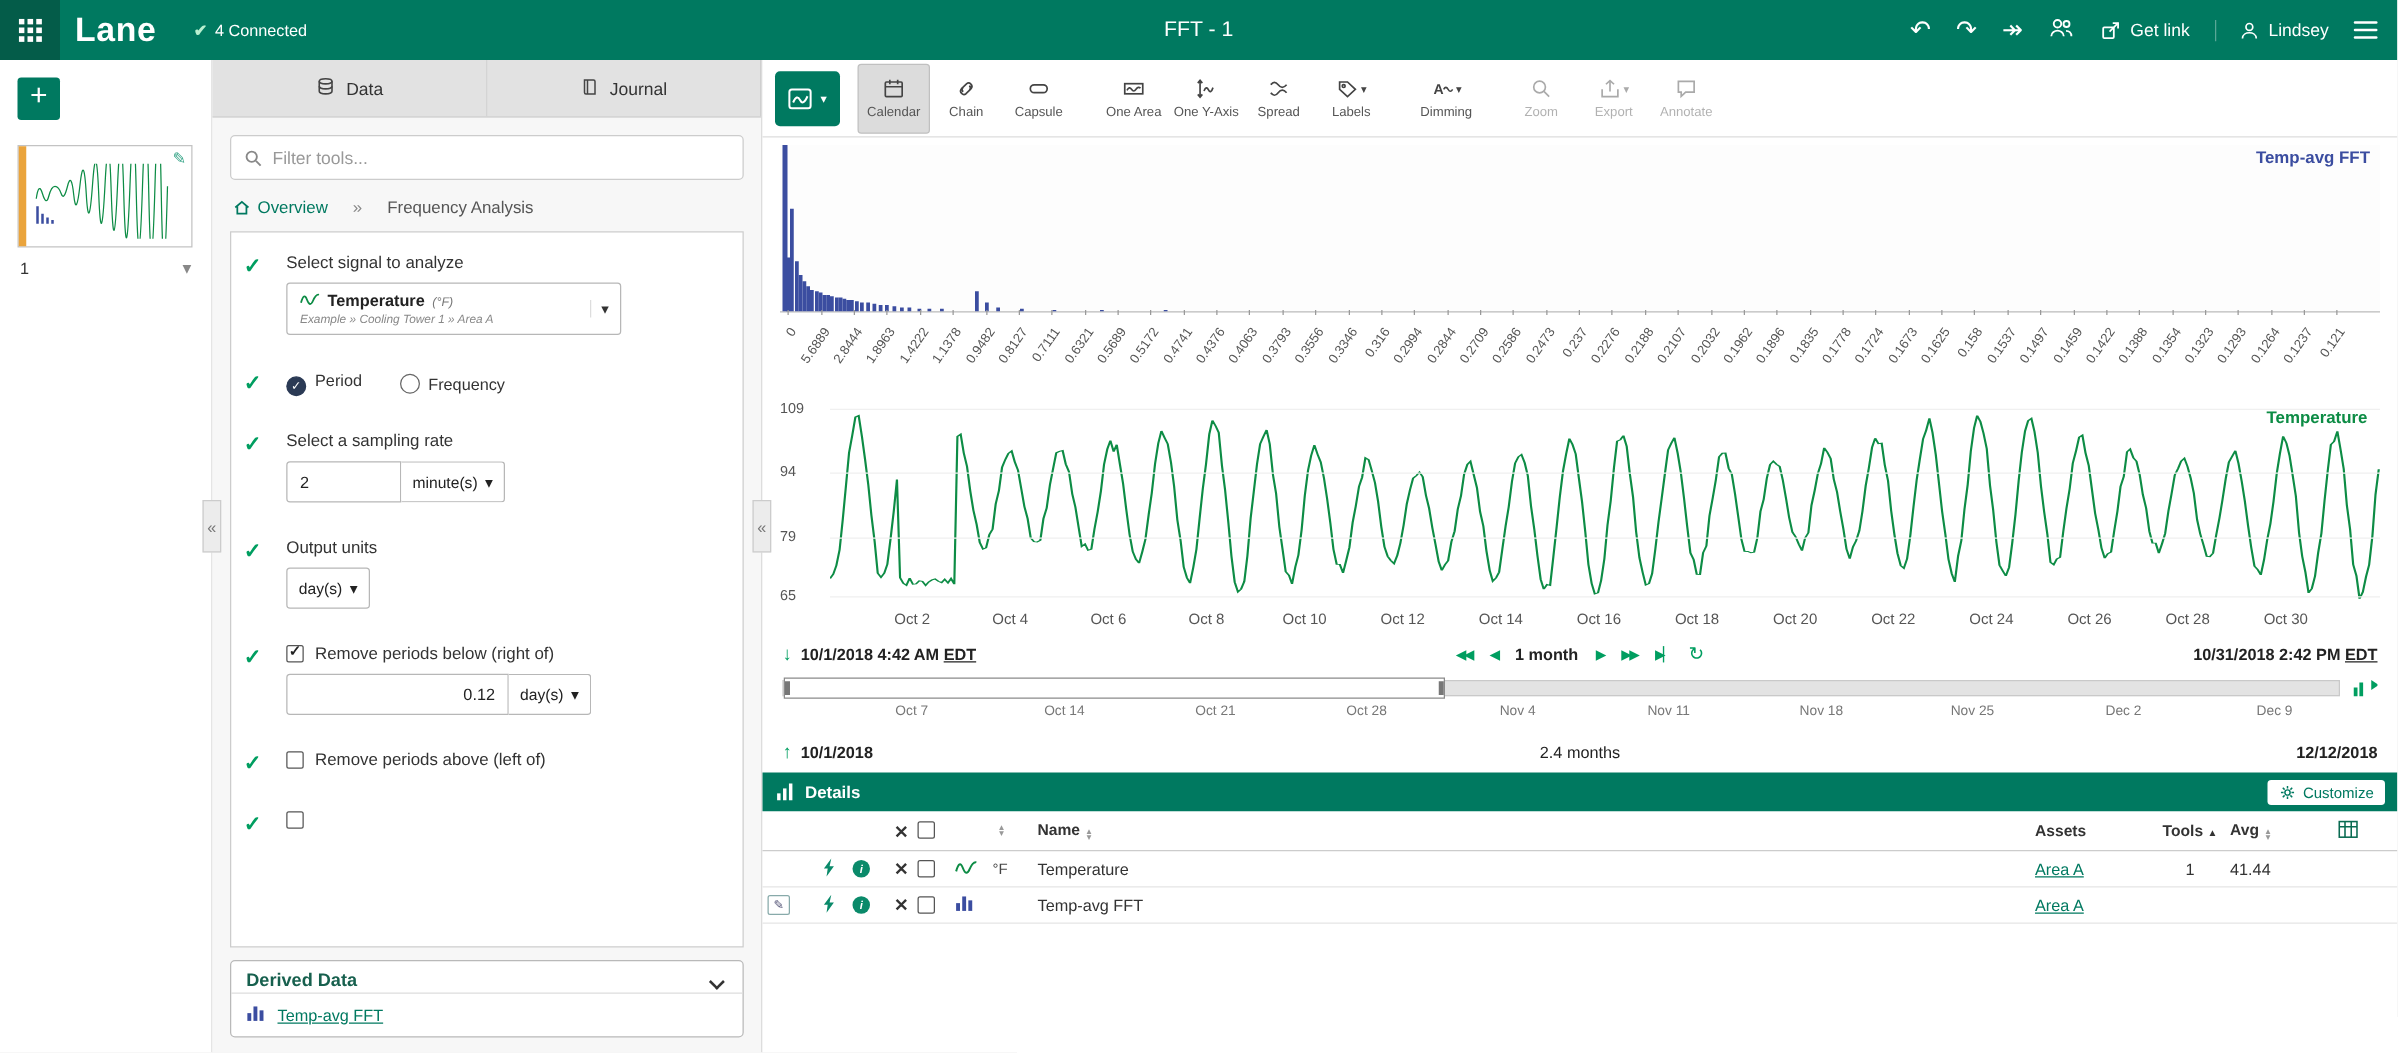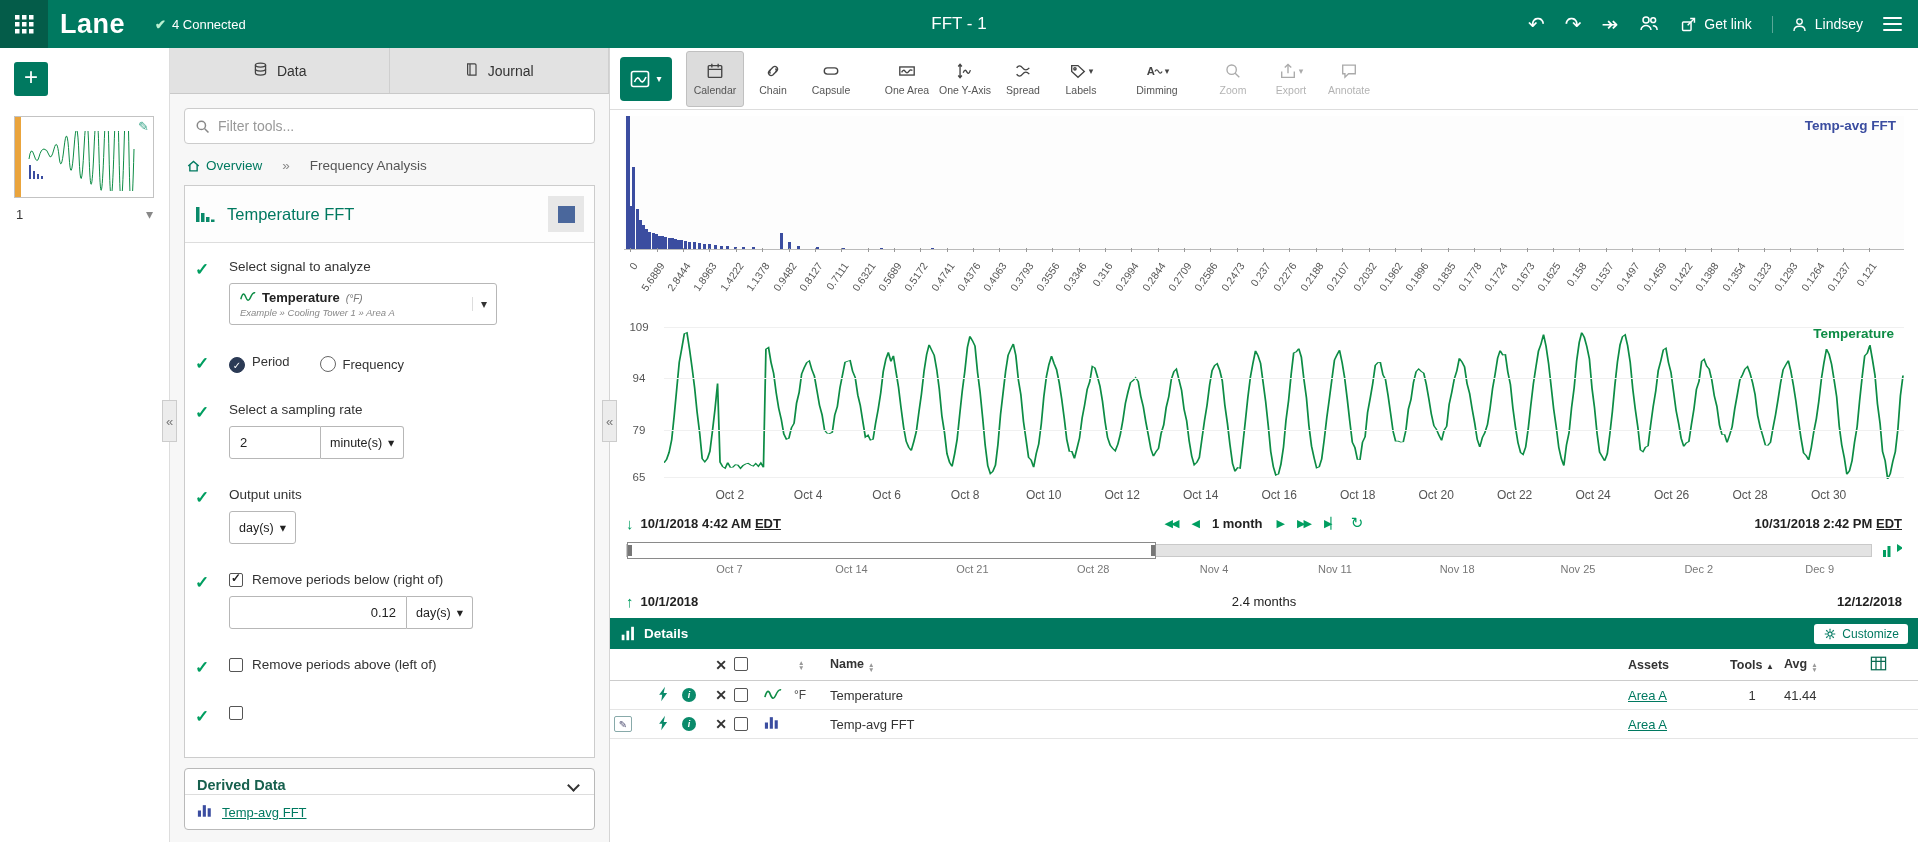--- a/index.html
+++ b/index.html
@@ -96,21 +96,21 @@
 
   .fft-area{position:relative; margin:6px 14px 0 14px; height:200px; flex:none;}
   .fft-plot{position:absolute; left:0; right:0; top:0; bottom:66px; border-bottom:1px solid #bbb; background:#fdfdfd;}
   .fft-bar{position:absolute; bottom:0; background:var(--fft);}
   .fft-label{position:absolute; right:8px; top:2px; color:var(--fft); font-weight:bold; font-size:13.5px;}
   .fft-ticks{position:absolute; left:0; right:0; bottom:0; height:64px;}
   .fft-tick{position:absolute; top:8px; width:74px; text-align:right; font-size:10.5px; color:#555; transform:rotate(-55deg); transform-origin:100% 0;}
   .fft-tickmark{position:absolute; top:-4px; width:1px; height:4px; background:#999;}
 
   .trend-area{position:relative; margin:8px 14px 0 14px; height:160px; flex:none;}
-  .trend-ylab{position:absolute; left:0; width:30px; text-align:center; font-size:11.5px; color:#555; transform:translateY(-50%);}
+  .trend-ylab{position:absolute; left:0; width:30px; text-align:left; font-size:11.5px; color:#555; transform:translateY(-50%);}
   .trend-plot{position:absolute; left:40px; right:0; top:0; bottom:0;}
   .gridline{position:absolute; left:0; right:0; height:1px; background:#f0f0f0;}
   .trend-label{position:absolute; right:10px; top:2px; color:var(--trend); font-weight:bold; font-size:13.5px;}
   .trend-xticks{position:relative; margin:4px 14px 0 54px; height:20px; flex:none;}
   .trend-xtick{position:absolute; transform:translateX(-50%); font-size:12px; color:#555; white-space:nowrap;}
 
   .date-row{display:flex; align-items:center; padding:2px 16px; height:30px; position:relative; flex:none; font-size:13px;}
   .date-bold{font-weight:bold; color:#222;}
   .garrow{color:var(--check); font-weight:bold; font-size:15px; margin-right:7px;}
   .nav-cluster{position:absolute; left:50%; transform:translateX(-50%); display:flex; align-items:center; gap:14px;}
@@ -259,34 +259,20 @@
             <path d="M2.5 10L10 3.5 17.5 10"></path>
             <path d="M4.8 8.7V17h10.4V8.7"></path>
           </svg>
         <span>Overview</span>
       </span>
       <span class="sep">»</span>
       <span class="cur">Frequency Analysis</span>
     </div>
 
     <div class="tool-card">
-      <div class="tc-head">
-        <svg width="22" height="20" viewBox="0 0 22 20">
-            <g fill="#0a8a6a">
-              <rect x="1" y="3" width="3.5" height="15"></rect>
-              <rect x="6" y="9" width="3.5" height="9"></rect>
-              <rect x="11" y="13" width="3.5" height="5"></rect>
-              <rect x="16" y="15.5" width="3.5" height="2.5"></rect>
-            </g>
-          </svg>
-        <div class="tc-title">Temperature FFT</div>
-        <div class="swatch-wrap">
-            <div class="swatch"></div>
-          </div>
-      </div>
       <div class="tc-body">
 
         <div class="step">
           <div class="chk">✓</div>
           <div class="sc">
             <div class="step-label">Select signal to analyze</div>
             <div class="sig-select">
               <div class="sig-line1">
                 <svg width="16" height="12" viewBox="0 0 20 14">
                     <path d="M1 11 q3-11 6-3 t6 1 t6-6" stroke="#0d8c45" stroke-width="1.8" fill="none"></path>

